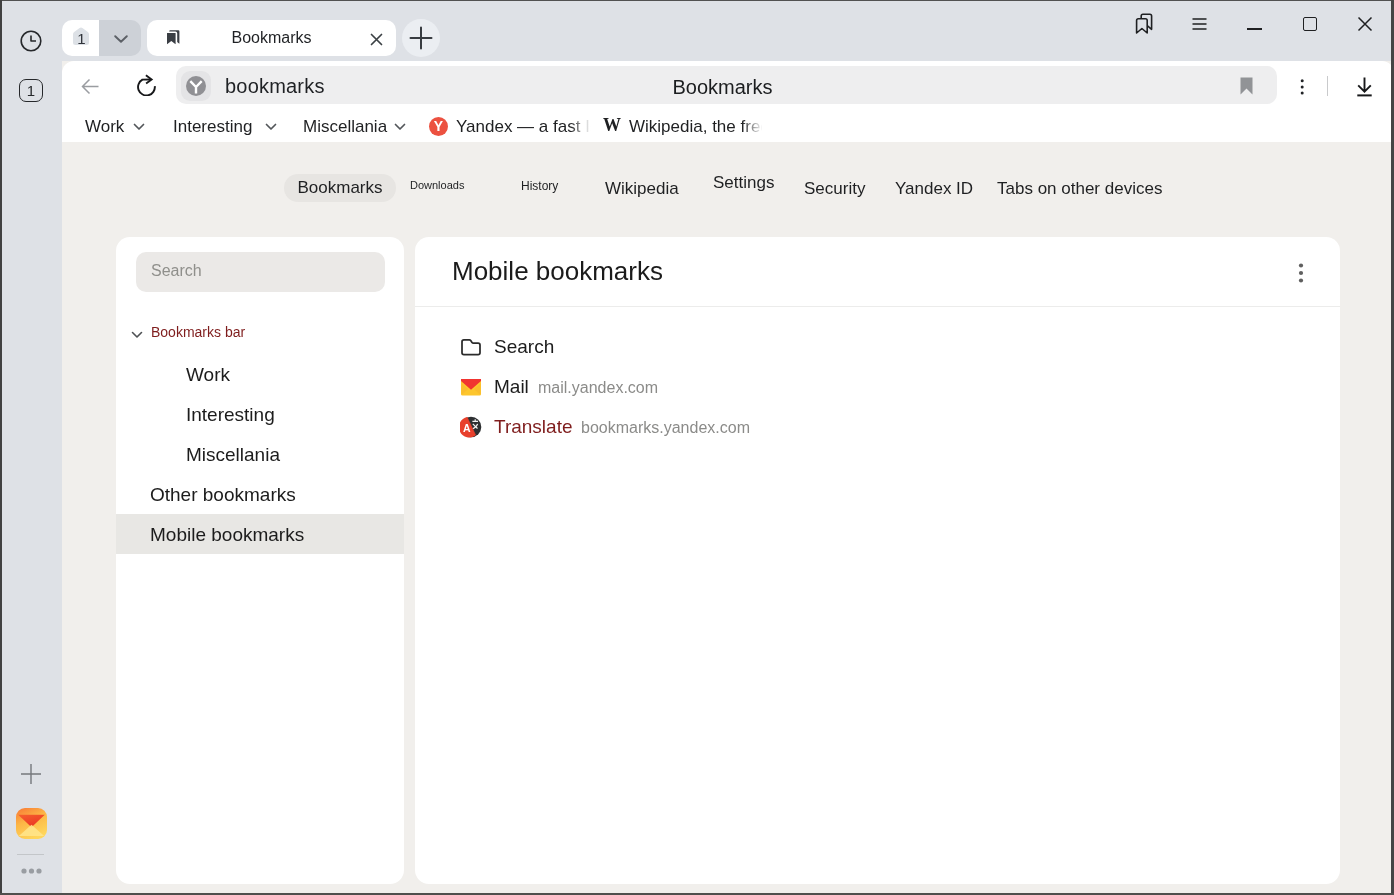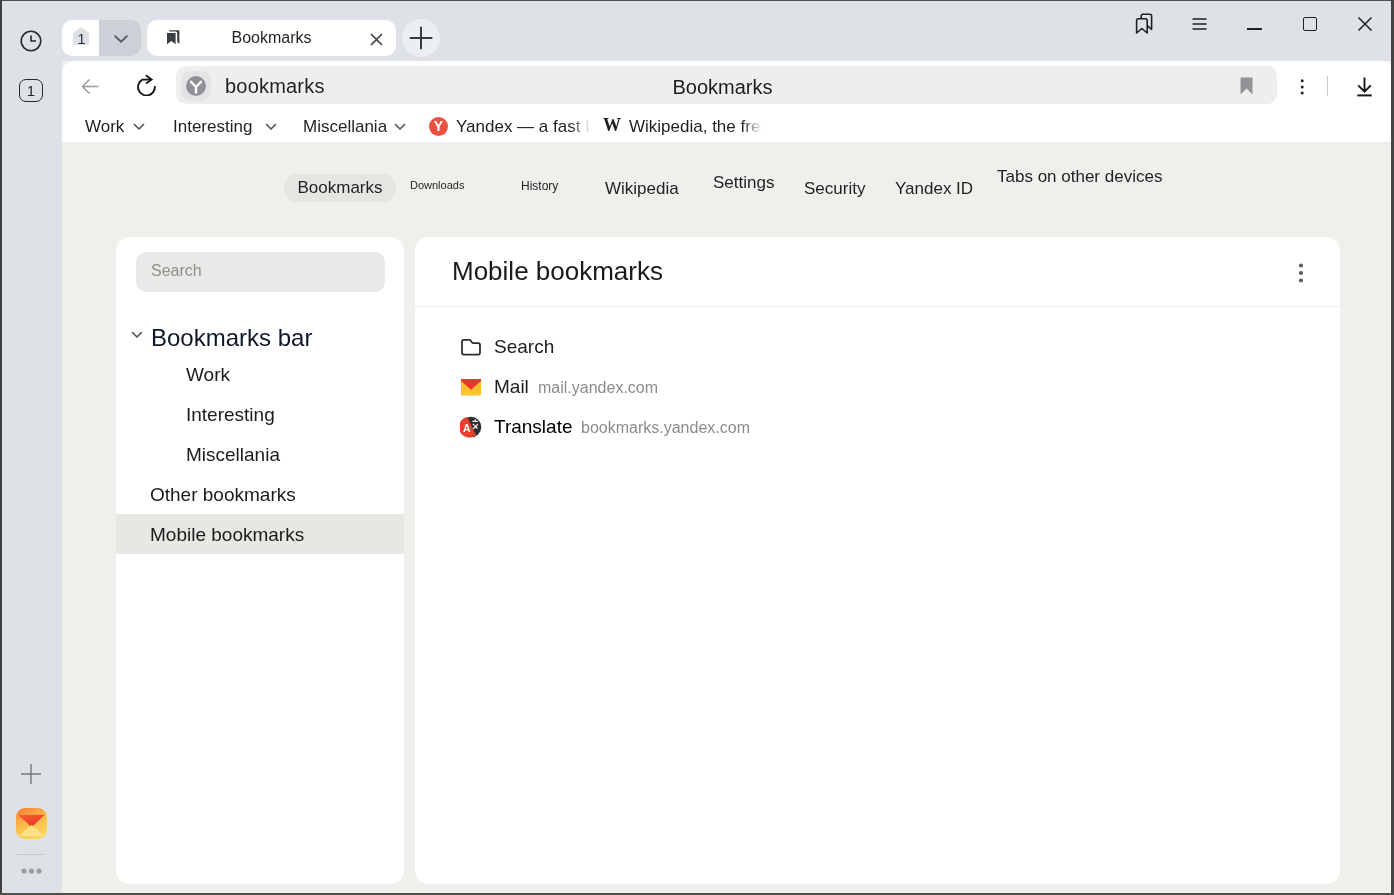--- a/index.html
+++ b/index.html
@@ -108,29 +108,29 @@
   <div class="abs" style="left:742px;top:112px;width:24px;height:28px;background:linear-gradient(to right,rgba(255,255,255,0),#fff 85%);"></div>
 
   <div class="abs" style="left:284px;top:174px;width:112px;height:28px;background:#e7e5e2;border-radius:14px;"></div>
   <div class="t" style="left:284px;top:174px;width:112px;text-align:center;line-height:28px;font-size:17px;">Bookmarks</div>
   <div class="t" style="left:410px;top:179px;font-size:11px;">Downloads</div>
   <div class="t" style="left:521px;top:179px;font-size:12px;">History</div>
   <div class="t" style="left:605px;top:179px;font-size:17px;">Wikipedia</div>
   <div class="t" style="left:713px;top:173px;font-size:17px;">Settings</div>
   <div class="t" style="left:804px;top:179px;font-size:17px;">Security</div>
   <div class="t" style="left:895px;top:179px;font-size:17px;">Yandex ID</div>
-  <div class="t" style="left:997px;top:167px;font-size:17px;">Tabs on other devices</div>
+  <div class="t" style="left:997px;top:179px;font-size:17px;">Tabs on other devices</div>
 
   <div class="abs" style="left:116px;top:237px;width:288px;height:647px;background:#fff;border-radius:14px;"></div>
   <div class="abs" style="left:136px;top:252px;width:249px;height:40px;background:#ebe9e7;border-radius:10px;"></div>
   <div class="t" style="left:151px;top:262px;font-size:16px;color:#8f8f8b;">Search</div>
   <svg class="abs" style="left:131px;top:331px" width="12" height="8" viewBox="0 0 12 8">
       <path d="M1.5 1.5 L6 6 L10.5 1.5" fill="none" stroke="#4e5154" stroke-width="1.6" stroke-linecap="round" stroke-linejoin="round"></path>
     </svg>
-  <div class="t" style="left:151px;top:324px;font-size:24px;color:#0f172a;">Bookmarks bar</div>
+  <div class="t" style="left:151px;top:324px;font-size:14px;color:#7f1d1d;">Bookmarks bar</div>
   <div class="t" style="left:186px;top:364px;font-size:19px;color:#1c1c1c;">Work</div>
   <div class="t" style="left:186px;top:404px;font-size:19px;color:#1c1c1c;">Interesting</div>
   <div class="t" style="left:186px;top:444px;font-size:19px;color:#1c1c1c;">Miscellania</div>
   <div class="t" style="left:150px;top:484px;font-size:19px;color:#1c1c1c;">Other bookmarks</div>
   <div class="abs" style="left:116px;top:514px;width:288px;height:40px;background:#e8e7e4;"></div>
   <div class="t" style="left:150px;top:524px;font-size:19px;color:#1c1c1c;">Mobile bookmarks</div>
 
   <div class="abs" style="left:415px;top:237px;width:925px;height:647px;background:#fff;border-radius:14px;"></div>
   <div class="t" style="left:452px;top:256px;font-size:26px;color:#1b1b1b;">Mobile bookmarks</div>
   <svg class="abs" style="left:1298px;top:263px" width="6" height="20" viewBox="0 0 6 20">
@@ -154,21 +154,21 @@
   <div class="t" style="left:494px;top:376px;font-size:19px;color:#1c1c1c;">Mail</div>
   <div class="t" style="left:538px;top:379px;font-size:16px;color:#8b8b89;">mail.yandex.com</div>
 
   <svg class="abs" style="left:460px;top:416px" width="22" height="22" viewBox="0 0 22 22">
     <circle cx="11" cy="11" r="10.3" fill="#2d2f31"></circle>
     <path d="M7.1 1.1 A10.3 10.3 0 1 0 15.7 19.2 z" fill="#e8402c"></path>
     <path d="M7.1 1.1 L15.7 19.2" stroke="#e8402c" stroke-width="0.6"></path>
     <text x="6.7" y="15.8" font-size="10.5" font-weight="bold" fill="#fff" font-family="Liberation Sans" text-anchor="middle">A</text>
     <path d="M15.2 3.2 v1.9 M12.4 5.4 h5.6 M12.8 7.8 l4.7 4.7 M17.6 7.8 q-0.9 3.1-4.7 4.9" stroke="#f2f2f2" stroke-width="1.2" fill="none"></path>
   </svg>
-  <div class="t" style="left:494px;top:416px;font-size:19px;color:#000000;">Translate</div>
+  <div class="t" style="left:494px;top:416px;font-size:19px;color:#7f1d1d;">Translate</div>
   <div class="t" style="left:581px;top:419px;font-size:16px;color:#8b8b89;">bookmarks.yandex.com</div>
 
   <svg class="abs" style="left:20px;top:30px" width="22" height="22" viewBox="0 0 22 22">
     <circle cx="11" cy="11" r="9.8" fill="none" stroke="#26282b" stroke-width="1.6"></circle>
     <path d="M11 5.6 V11 H16" fill="none" stroke="#26282b" stroke-width="1.6" stroke-linejoin="round"></path>
   </svg>
   <div class="abs" style="left:19px;top:79px;width:24px;height:23px;border:1.6px solid #26282b;border-radius:7px;box-sizing:border-box;"></div>
   <div class="t" style="left:19px;top:79px;width:24px;text-align:center;line-height:23px;font-size:15px;color:#26282b;">1</div>
   <svg class="abs" style="left:20px;top:763px" width="22" height="22" viewBox="0 0 22 22">
     <path d="M11 1 V21 M1 11 H21" stroke="#75787c" stroke-width="1.4"></path>

